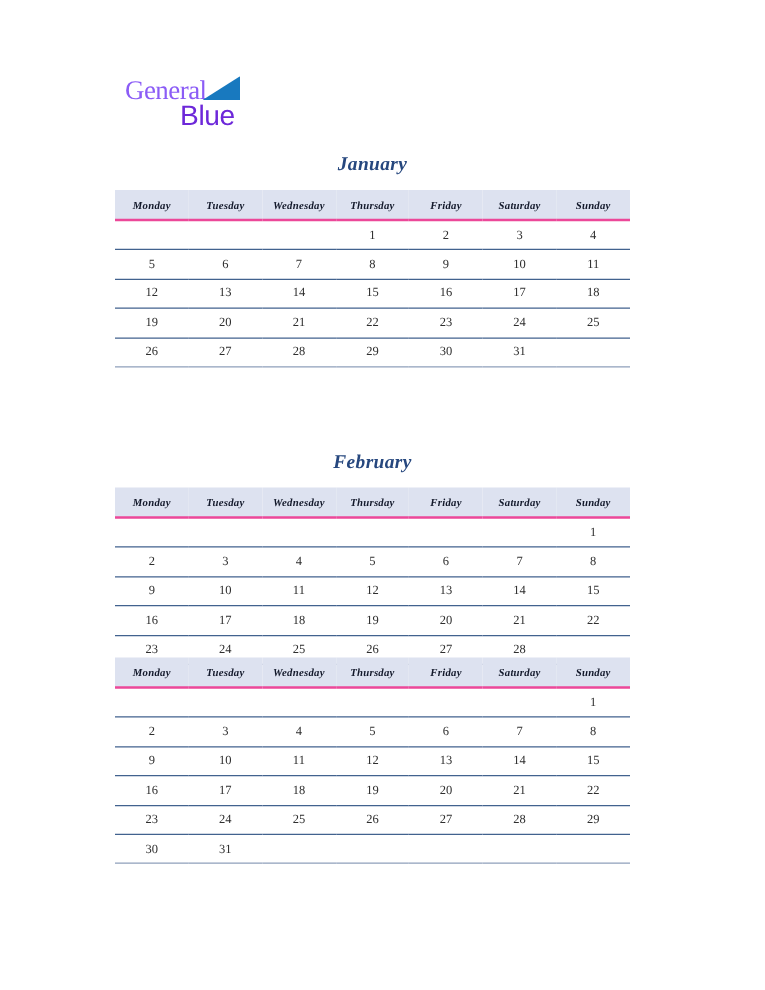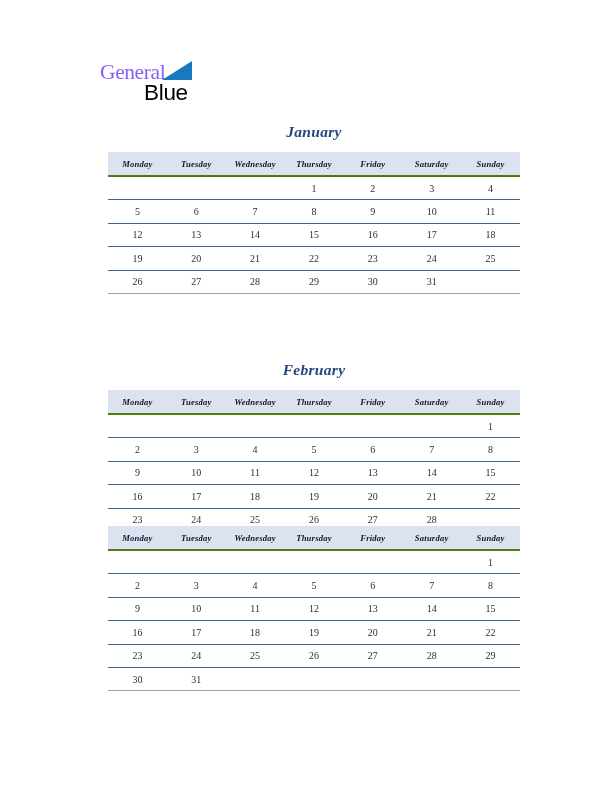--- a/index.html
+++ b/index.html
@@ -56,21 +56,21 @@
     top: 1px;
     width: 30px;
     height: 19px;
   }
   .logo-blue {
     position: absolute;
     left: 44px;
     top: 20px;
     font-family: "Liberation Sans", sans-serif;
     font-size: 22.5px;
-    color: #000000;
+    color: #6d28d9;
     letter-spacing: -0.3px;
     line-height: 25px;
     font-weight: 400;
     text-align: center;
   }
 
   .title {
     position: absolute;
     right: 100px;
     top: 8px;
@@ -79,21 +79,21 @@
     font-weight: bold;
     font-size: 30px;
     color: #2b3f66;
     letter-spacing: 0.5px;
     white-space: nowrap;
   }
 
   
   .month-block {
     position: absolute;
-    left: 108px;
+    left: 92px;
     width: 412px;
   }
   .month-block.m0 { top: 122px; }
   .month-block.m1 { top: 320px; margin-top: 40px; }
   .month-block.m2 { top: 518px; }
 
   .month-name {
     text-align: center;
     font-family: "Liberation Serif", "DejaVu Serif", serif;
     font-style: italic;
@@ -118,21 +118,21 @@
   table.cal thead th {
     font-family: "Liberation Serif", "DejaVu Serif", serif;
     font-style: italic;
     font-weight: bold;
     font-size: 8.6px;
     color: #12182a;
     text-align: center;
     height: 23px;
     padding: 0;
     border: none;
-    border-bottom: 2px solid #4d7c0f;
+    border-bottom: 2px solid #ec4899;
     letter-spacing: 0.2px;
   }
 
   table.cal tbody td {
     font-family: "Liberation Serif", "DejaVu Serif", serif;
     font-size: 10px;
     color: #2e2e2e;
     text-align: center;
     height: 22.4px;
     padding: 0;

